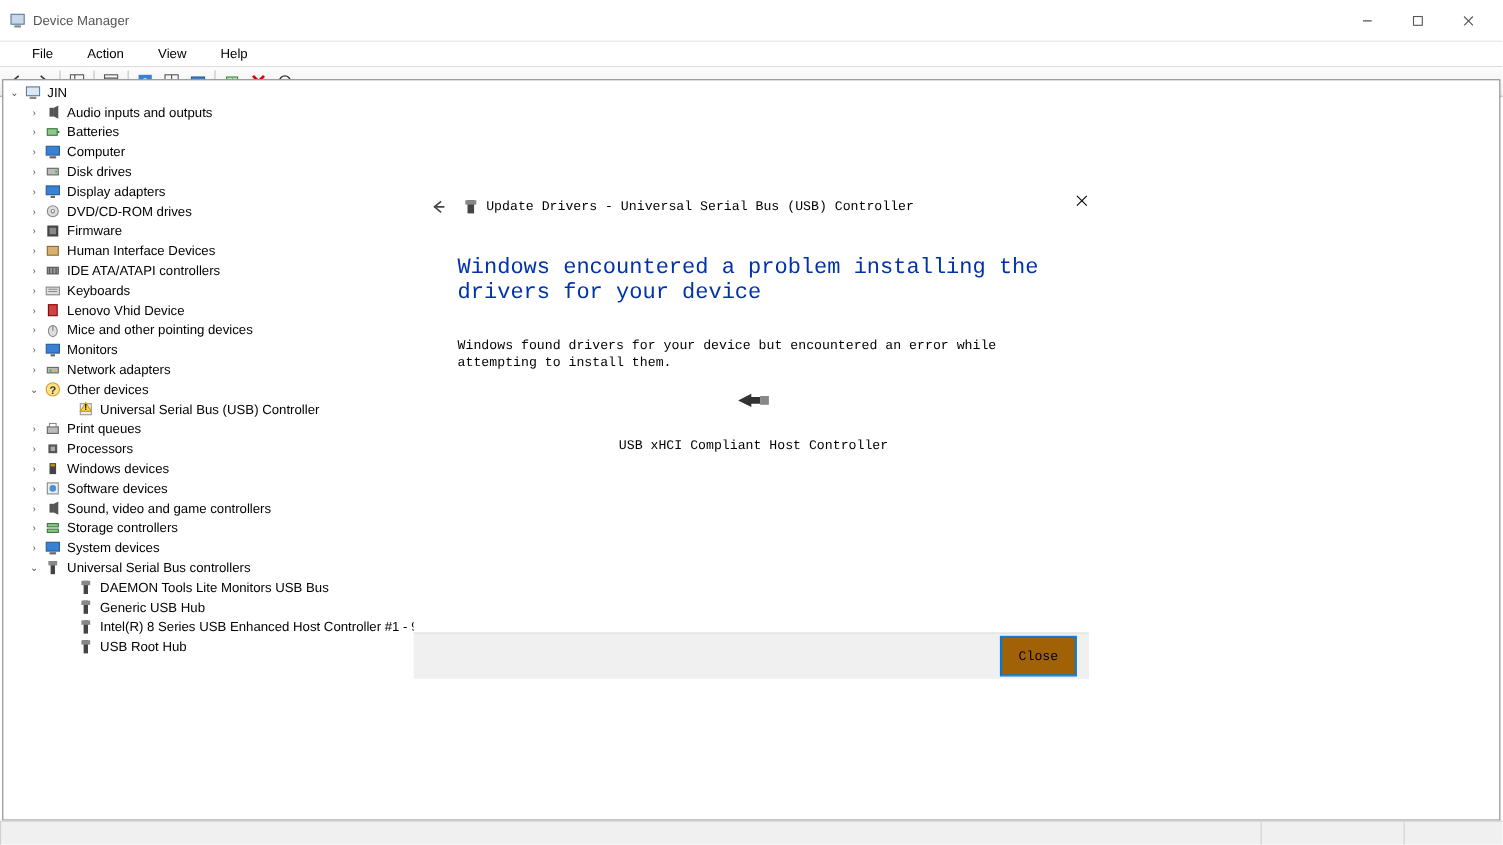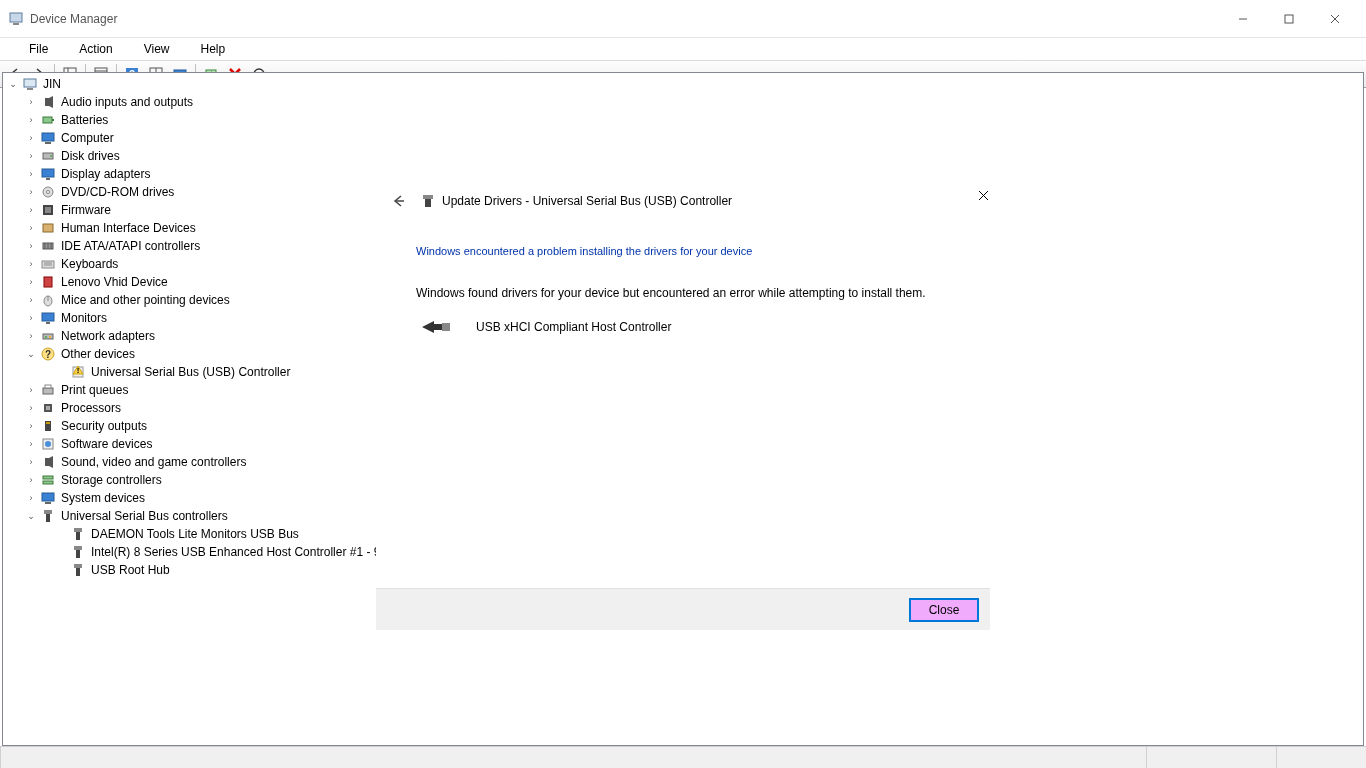--- a/index.html
+++ b/index.html
@@ -62,44 +62,45 @@
 .tree-row { display:flex; align-items:center; height:18px; white-space:nowrap; cursor:default; }
 .twisty { width:12px; display:inline-flex; align-items:center; justify-content:center; color:#555; font-size:9px;}
 .twisty.empty { visibility:hidden; }
 .node-icon { width:16px; height:16px; margin: 0 3px; display:inline-flex; align-items:center; justify-content:center; }
 .label { padding: 0 2px; }
 .indent { display:inline-block; }
 
 .dialog {
   position: absolute;
   left: 376px;
-  top: 179px;
+  top: 166px;
   width: 614px;
   height: 451px;
   background: #fff;
   z-index: 10;
+  font-family: Liberation Mono, monospace;
 }
 .dialog-close { position:absolute; right: -7px; top: 6px; width:28px; height:20px; display:flex; align-items:center; justify-content:center; color:#000; background:transparent; }
 .dialog-head { padding: 14px 14px 0; display:flex; align-items:center; gap:14px; }
 .dialog-head .back { color:#404040; font-size:16px; }
 .dialog-head .dev-ic { display:inline-flex; width:16px; height:16px; align-items:center; justify-content:center;}
 .dialog-head .dtitle { font-size:12px; color:#000;}
 .dialog-body { padding: 36px 40px 0 40px; }
-.dialog-body h2 { color:#003399; font-weight:400; font-size:11px; margin-bottom:28px; }
+.dialog-body h2 { color:#003399; font-weight:400; font-size:20px; margin-bottom:28px; }
 .dialog-body h2.blue { color:#0033aa; }
 .dialog-body p { font-size:12px; color:#000; margin-bottom:16px; line-height:1.35;}
-.found-row { display:flex; align-items:center; gap:24px; margin: 0 0 36px 4px; }
+.found-row { display:flex; align-items:center; gap:24px; margin: 0 0 36px 4px; flex-direction: column; }
 .dialog-foot {
   position:absolute; left:0; right:0; bottom:0; height:42px;
   background:#f0f0f0; display:flex; align-items:center; justify-content:flex-end; padding:0 12px;
   border-top:1px solid #dfdfdf;
 }
 .closebtn {
-  min-width:68px; height:22px; border:1px solid #0078d7; outline:1px solid #0078d7;
-  background:#f0abfc; font: inherit; padding:0 14px; cursor:default;
+  min-width:68px; height:35px; border:1px solid #0078d7; outline:1px solid #0078d7;
+  background:#a16207; font: inherit; padding:0 14px; cursor:default;
 }
 
 .statusbar {
   position:absolute; left:0; right:0; bottom:0; height:22px;
   background:#f0f0f0; border-top:1px solid #d0d0d0;
   display:flex;
 }
 .statusbar .cell { border-left:1px solid #d0d0d0; height:100%; }
 .statusbar .cell.a{ flex:1; }
 .statusbar .cell.b{ width:130px; }
@@ -436,21 +437,21 @@
         </div>
         <div class="tree-row">
           <span class="indent" style="width: 18px;"></span>
           <span class="twisty">›</span>
           <span class="node-icon">
             <svg width="14" height="14">
               <rect x="4" y="2" width="6" height="10" fill="#444"></rect>
               <rect x="5" y="3" width="4" height="2" fill="#c90"></rect>
             </svg>
           </span>
-          <span class="label">Security outputs</span>
+          <span class="label">Windows devices</span>
         </div>
         <div class="tree-row">
           <span class="indent" style="width: 18px;"></span>
           <span class="twisty">›</span>
           <span class="node-icon">
             <svg width="14" height="14">
               <rect x="2" y="2" width="10" height="10" fill="#eee" stroke="#888"></rect>
               <circle cx="7" cy="7" r="3" fill="#4a90d9"></circle>
             </svg>
           </span>
@@ -506,20 +507,31 @@
         <div class="tree-row">
           <span class="indent" style="width: 48px;"></span>
           <span class="twisty empty">›</span>
           <span class="node-icon">
             <svg width="14" height="14">
               <rect x="5" y="1" width="4" height="12" fill="#444"></rect>
               <rect x="3" y="1" width="8" height="4" fill="#888"></rect>
             </svg>
           </span>
           <span class="label">DAEMON Tools Lite Monitors USB Bus</span>
+        </div>
+        <div class="tree-row">
+          <span class="indent" style="width: 48px;"></span>
+          <span class="twisty empty">›</span>
+          <span class="node-icon">
+            <svg width="14" height="14">
+              <rect x="5" y="1" width="4" height="12" fill="#444"></rect>
+              <rect x="3" y="1" width="8" height="4" fill="#888"></rect>
+            </svg>
+          </span>
+          <span class="label">Generic USB Hub</span>
         </div>
         <div class="tree-row">
           <span class="indent" style="width: 48px;"></span>
           <span class="twisty empty">›</span>
           <span class="node-icon">
             <svg width="14" height="14">
               <rect x="5" y="1" width="4" height="12" fill="#444"></rect>
               <rect x="3" y="1" width="8" height="4" fill="#888"></rect>
             </svg>
           </span>

